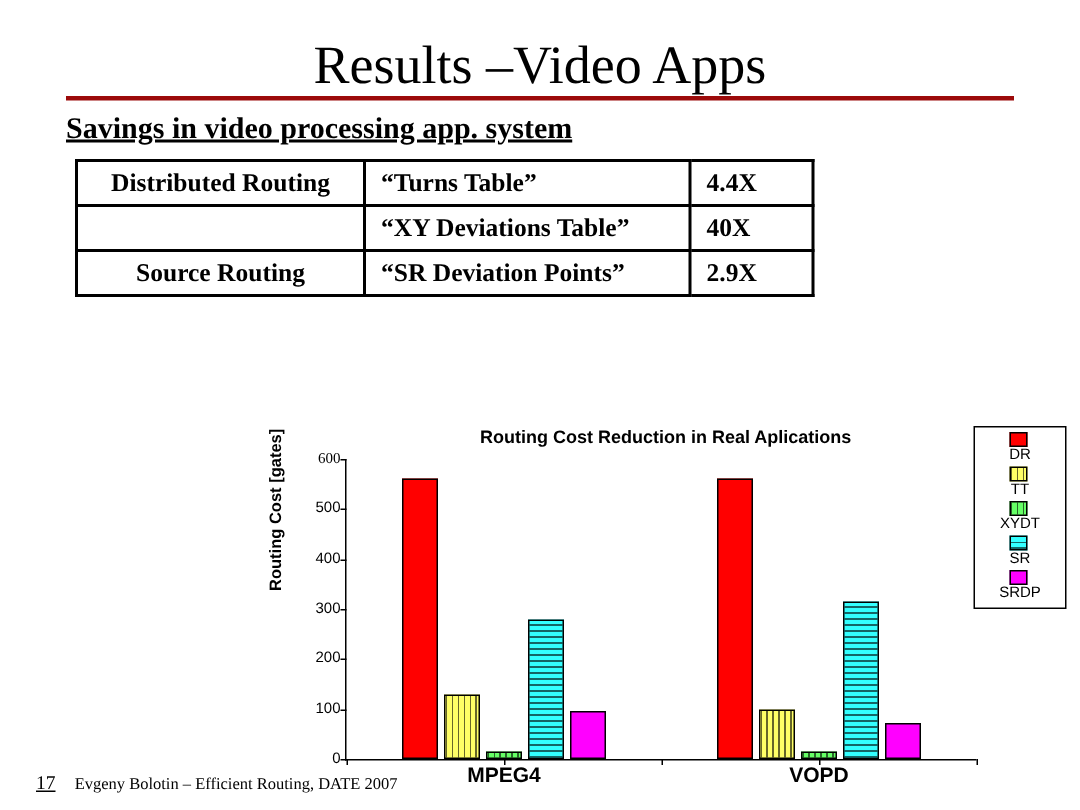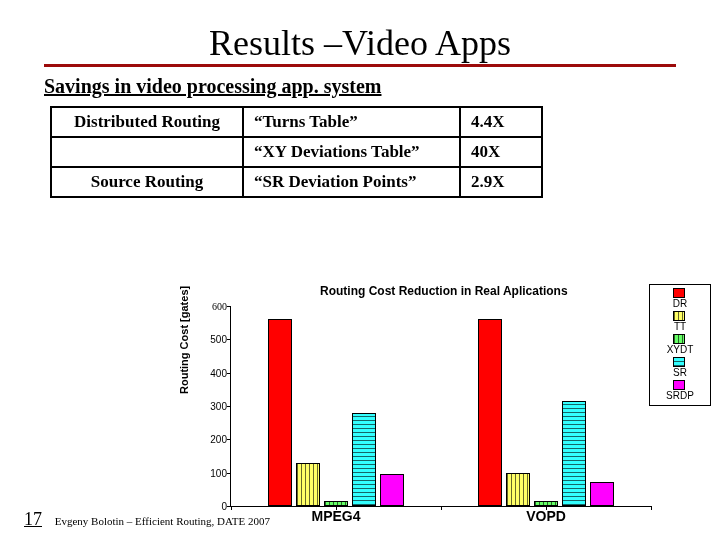--- a/index.html
+++ b/index.html
@@ -155,21 +155,21 @@
     background-image: repeating-linear-gradient(0deg, rgba(0,0,0,0.6) 0 1px, transparent 1px 4px);
   }
   .footer {
     position: absolute;
     left: 24px;
     bottom: 10px;
     font-family: "Times New Roman", Times, serif;
     font-size: 11px;
     color: #000;
   }
-  .footer .pn { font-size: 18px; margin-right: 10px; text-decoration: underline; }
+  .footer .pn { font-size: 13px; margin-right: 10px; text-decoration: underline; }
 </style>
 </head>
 <body>
 
 <div class="slide">
   <div class="title">Results –Video Apps</div>
   <hr class="hr">
   <div class="subtitle">Savings in video processing app. system</div>
 
   <table class="savings">

